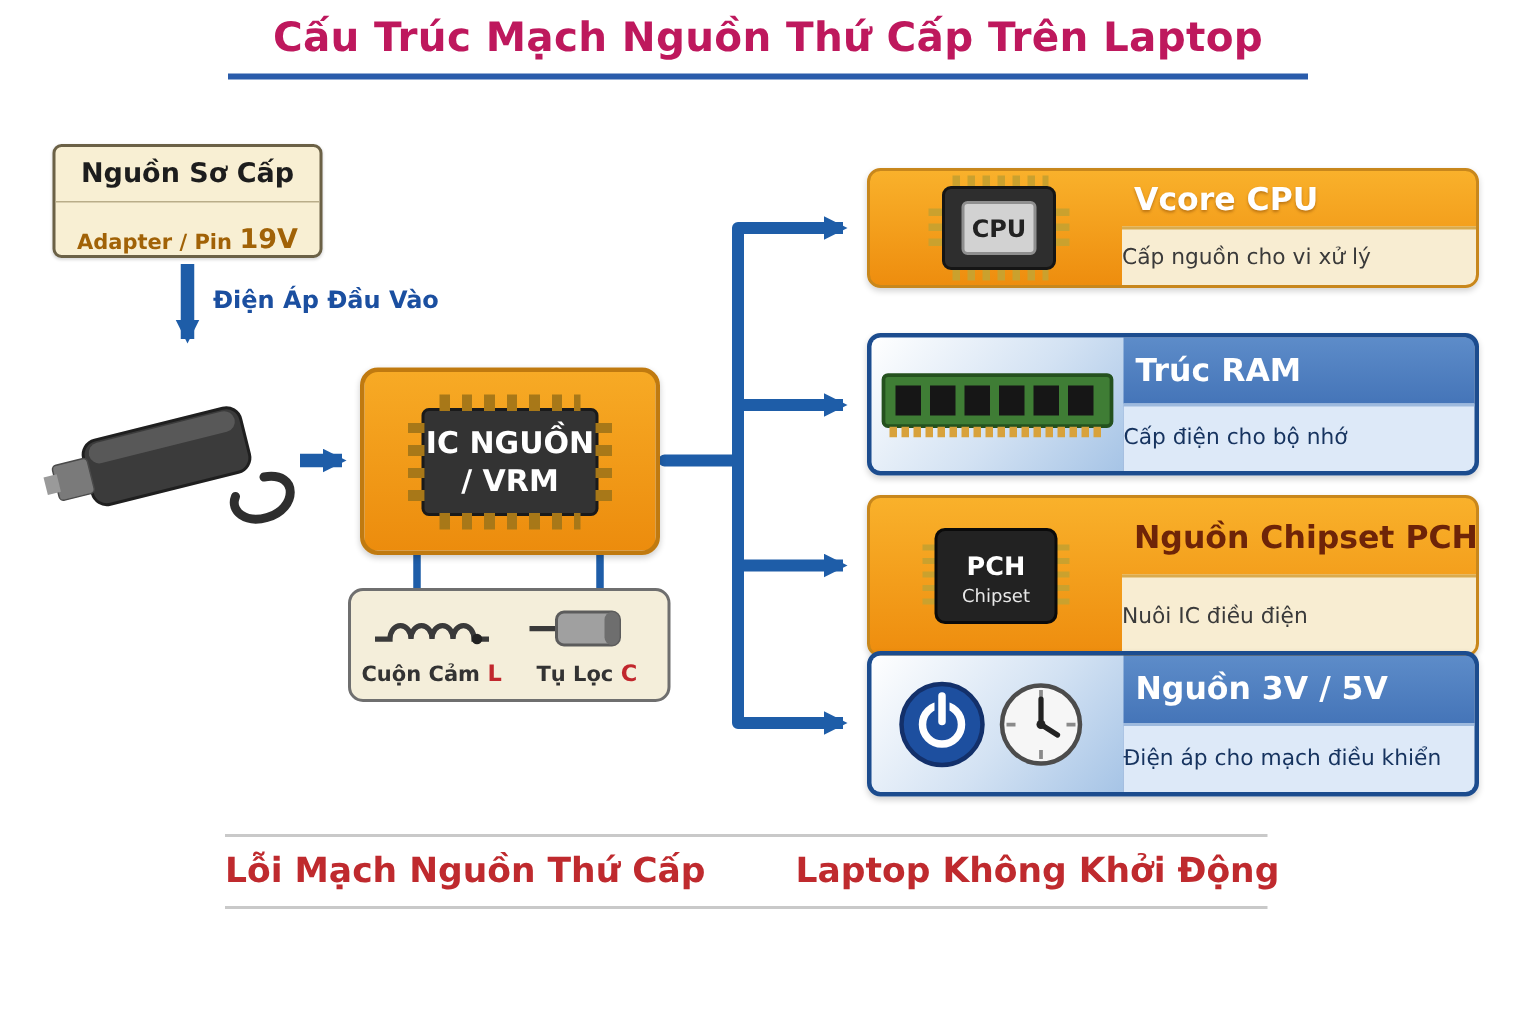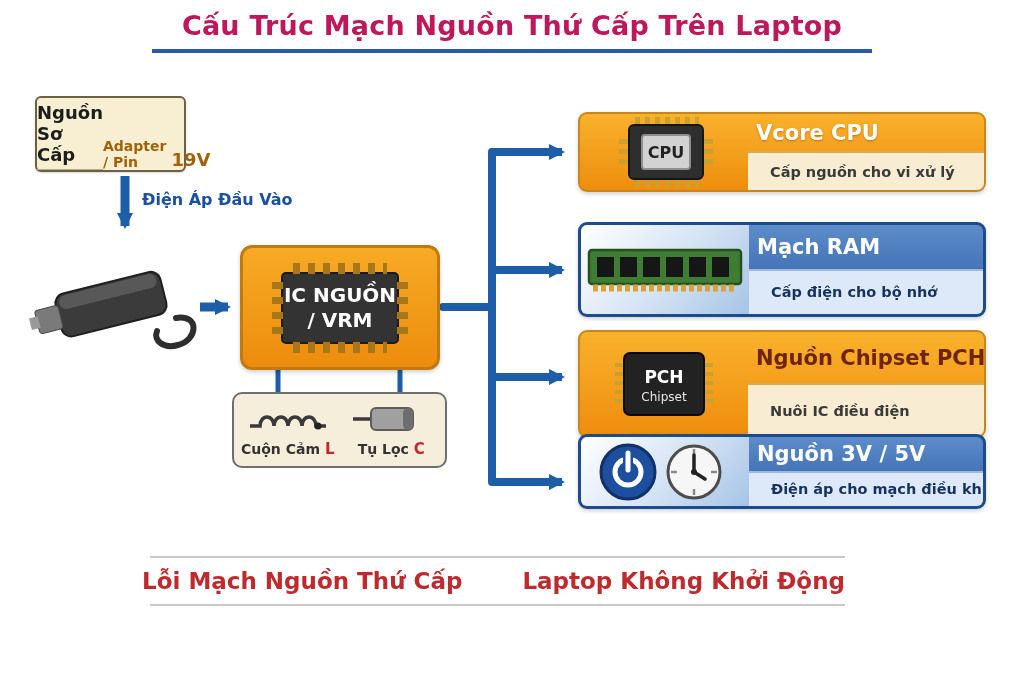--- a/index.html
+++ b/index.html
@@ -6,22 +6,22 @@
   html,body{background:#fff}
   body{font-family:"DejaVu Sans","Liberation Sans",sans-serif}
   #stage{position:relative;width:1024px;height:683px;background:#fff;overflow:hidden}
   .abs{position:absolute}
   .overlay{top:0;left:0;pointer-events:none}
 
   #title-wrap{top:10px;left:0;width:100%;text-align:center}
   #title{display:inline-block;color:#be185d;font-size:27px;font-weight:bold;
          border-bottom:4px solid #2a5cab;padding:0 30px 8px;letter-spacing:.2px}
 
-  .primary-box{left:35px;top:96px;width:151px;height:76px;background:#f8efd3;
-               border:2px solid #6b6146;border-radius:6px;display:flex;flex-direction:row;
+  .primary-box{left:35px;top:96px;width:180px;height:76px;background:#f8efd3;
+               border:2px solid #6b6146;border-radius:6px;display:flex;flex-direction:column;
                box-shadow:0 1px 2px rgba(0,0,0,.15)}
   .primary-line1{flex:1;display:flex;align-items:center;justify-content:center;
                  font-weight:bold;font-size:18px;color:#1d1d1d;border-bottom:1px solid #b9ad89}
   .primary-line2{flex:1;display:flex;align-items:flex-end;justify-content:center;
                  font-size:14px;color:#a16207;gap:5px;font-weight:bold}
   .primary-line2 b{font-size:18px}
 
   .input-label{left:142px;top:190px;color:#1b4fa0;font-weight:bold;font-size:16px}
 
   .vrm-box{left:240px;top:245px;width:200px;height:125px;
@@ -49,40 +49,40 @@
   .lc-label .sym{color:#c1272d;margin-left:5px;font-size:15px}
 
   .adapter{left:26px;top:242px}
 
   .rail{left:578px;width:408px;border-radius:9px;display:flex;overflow:hidden;
         box-shadow:0 2px 4px rgba(0,0,0,.18)}
   .rail-icon{width:168px;display:flex;align-items:center;justify-content:center;flex:none}
   .rail-text{flex:1;display:flex;flex-direction:column;min-width:0}
   .rail-title{flex:1;display:flex;align-items:center;padding-left:8px;font-weight:bold;
               font-size:21px;white-space:nowrap}
-  .rail-sub{flex:1;display:flex;align-items:center;padding-left:22px;font-size:14.5px;
-            font-weight:bold;white-space:nowrap}
+  .rail-sub{flex:1;display:flex;align-items:center;padding-left:0;font-size:14.5px;
+            font-weight:normal;white-space:nowrap}
   #rail1{top:112px;height:80px}
   #rail2{top:222px;height:95px}
   #rail3{top:330px;height:108px}
-  #rail4{top:434px;height:75px}
+  #rail4{top:434px;height:97px}
   .rail.orange{background:linear-gradient(180deg,#f9b12b,#ee8d0e);border:2px solid #c8871c}
   .rail.orange .rail-title{color:#fff;text-shadow:0 1px 2px rgba(120,60,0,.45)}
   .rail.orange .rail-sub{background:#f8edd2;color:#3a3a3a;border-top:2px solid #d9ab4e}
   #rail3 .rail-title{color:#6e2408;text-shadow:none}
   .rail.blue{background:linear-gradient(180deg,#5d8cc9,#2c5da7);border:3px solid #1c4c8e}
   .rail.blue .rail-icon{background:linear-gradient(130deg,#ffffff,#d3e2f3 55%,#a6c4e6)}
   .rail.blue .rail-title{color:#fff}
   .rail.blue .rail-sub{background:#dde9f8;color:#16335f;border-top:2px solid #9db9dd}
 
   .fline{left:150px;width:695px;height:2px;background:#c9c9c9}
   #fline1{top:556px}
   #fline2{top:604px}
   .footer-row{left:150px;top:560px;width:695px;height:42px;display:flex;align-items:center;
-              justify-content:flex-end;gap:30px;color:#bf2a2e;font-weight:bold;font-size:23px;
+              justify-content:space-between;gap:30px;color:#bf2a2e;font-weight:bold;font-size:23px;
               white-space:nowrap}
 </style>
 </head>
 <body>
 
 <div id="stage">
 
   <svg class="abs overlay" width="1024" height="683">
     <defs>
       <marker id="ah" markerWidth="18" markerHeight="18" refX="13" refY="8" orient="auto" markerUnits="userSpaceOnUse">
@@ -183,21 +183,21 @@
         <rect x="12" y="17" width="17" height="20" fill="#161616"></rect>
         <rect x="35" y="17" width="17" height="20" fill="#161616"></rect>
         <rect x="58" y="17" width="17" height="20" fill="#161616"></rect>
         <rect x="81" y="17" width="17" height="20" fill="#161616"></rect>
         <rect x="104" y="17" width="17" height="20" fill="#161616"></rect>
         <rect x="127" y="17" width="17" height="20" fill="#161616"></rect>
         <line x1="8" y1="48" x2="152" y2="48" stroke="#d8a23c" stroke-width="7" stroke-dasharray="5 3"></line>
       </svg>
     </div>
     <div class="rail-text">
-      <div class="rail-title">Mạch RAM</div>
+      <div class="rail-title">Trúc RAM</div>
       <div class="rail-sub">Cấp điện cho bộ nhớ</div>
     </div>
   </div>
 
   <div class="abs rail orange" id="rail3">
     <div class="rail-icon">
       <svg width="120" height="74" viewBox="0 0 120 74">
         <line x1="16" y1="16" x2="16" y2="58" stroke="#caa12e" stroke-width="10" stroke-dasharray="4 5"></line>
         <line x1="104" y1="16" x2="104" y2="58" stroke="#caa12e" stroke-width="10" stroke-dasharray="4 5"></line>
         <rect x="20" y="6" width="80" height="62" rx="6" fill="#222" stroke="#0a0a0a" stroke-width="2"></rect>

